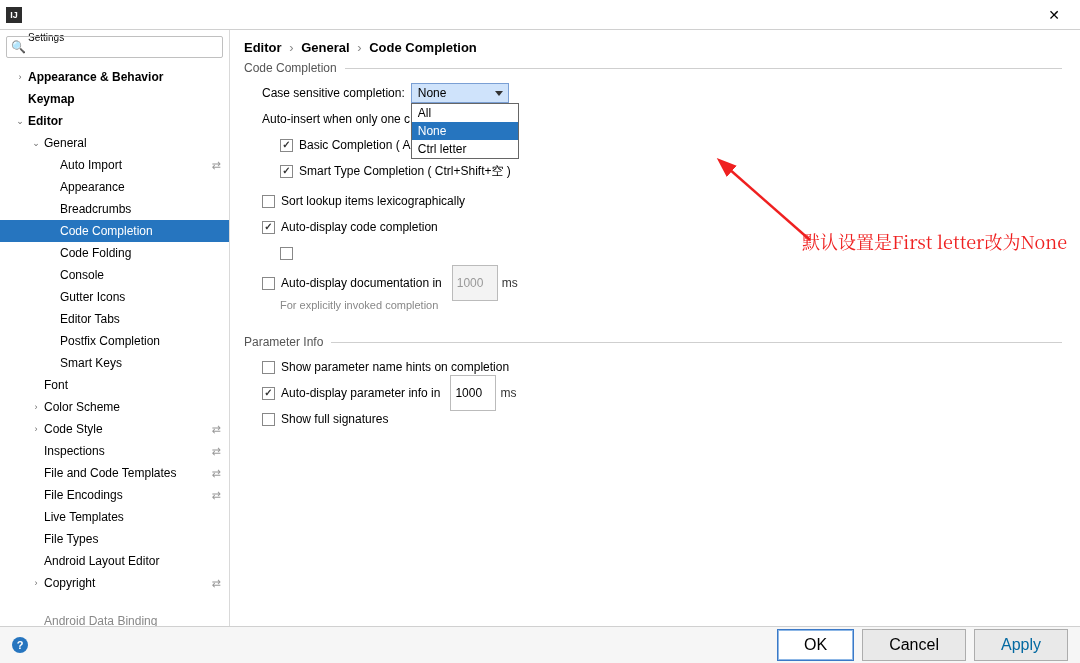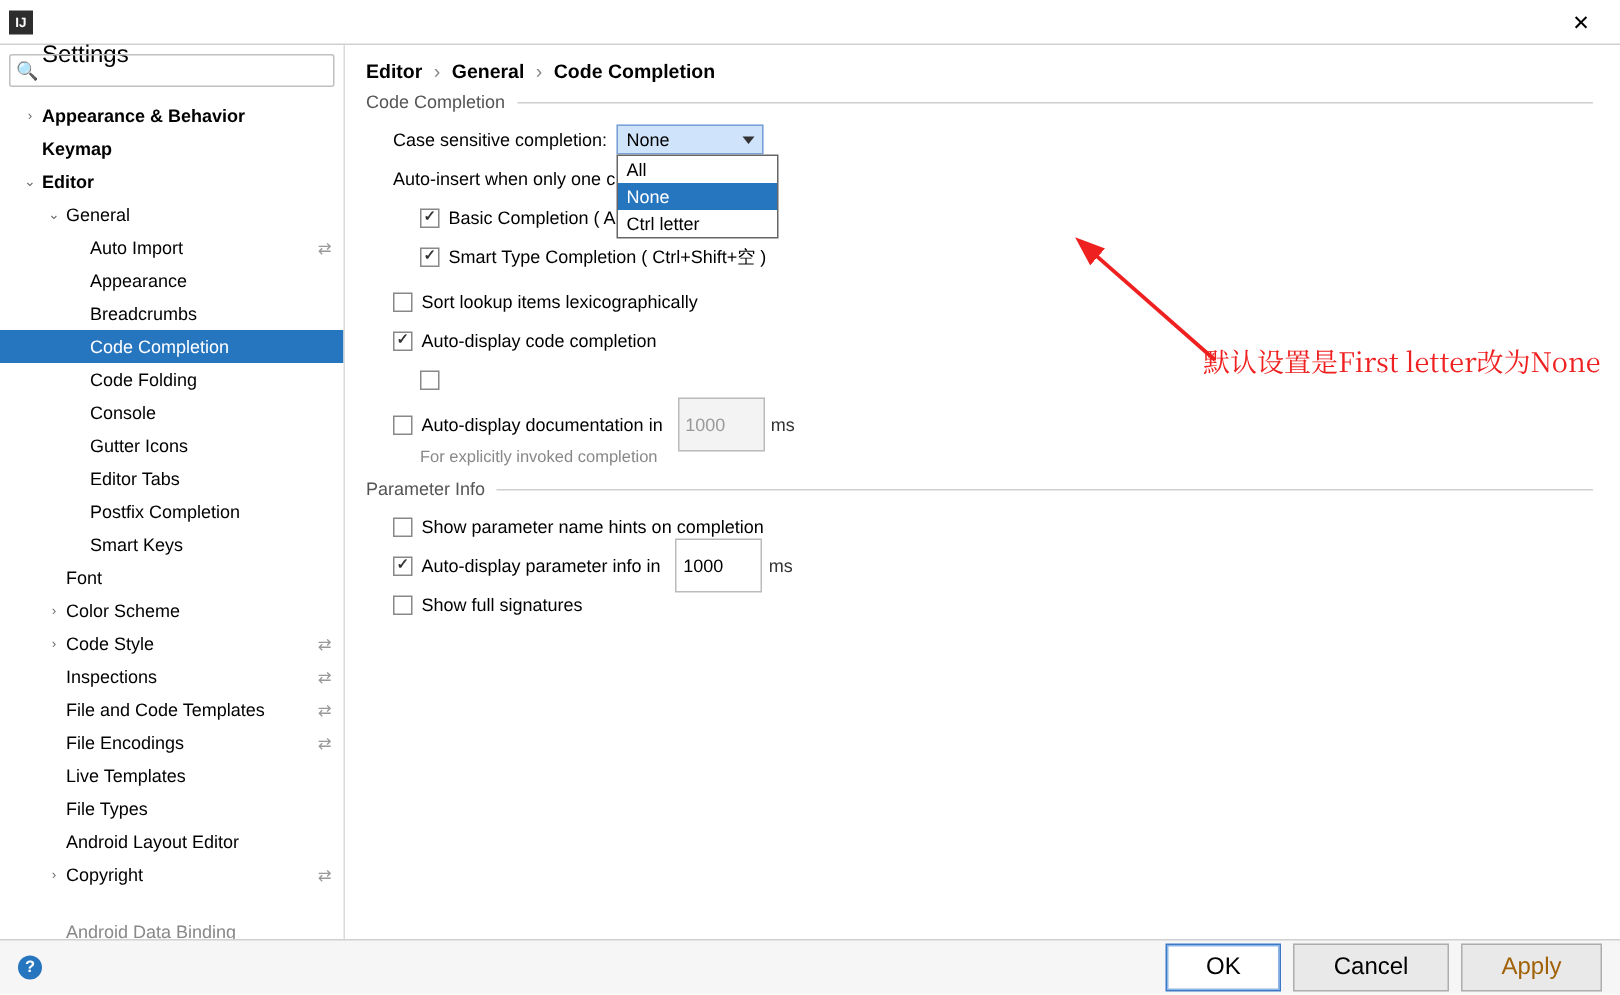--- a/index.html
+++ b/index.html
@@ -1,19 +1,19 @@
 <!DOCTYPE html>
 <html><head>
 <meta charset="utf-8">
 <style>
 * { box-sizing: border-box; margin: 0; padding: 0; }
 body { font-family: "Segoe UI", Arial, sans-serif; font-size: 12px; color: #000; background: #fff; width: 1080px; height: 663px; overflow: hidden; position: relative; }
 .titlebar { height: 30px; border-bottom: 1px solid #d0d0d0; display: flex; align-items: center; padding: 0 6px; }
 .titlebar .appicon { width: 16px; height: 16px; background: #2d2d2d; margin-right: 6px; display:flex; align-items:center; justify-content:center; color:#fff; font-size:9px; font-weight:bold;}
-.titlebar .title { flex: 1; font-size: 16px; margin-top: 45px; }
+.titlebar .title { flex: 1; font-size: 10px; margin-top: 45px; }
 .titlebar .close { width: 40px; text-align: center; font-size: 14px; cursor: pointer;}
 .main { display: flex; height: 600px; }
 .sidebar { width: 230px; border-right: 1px solid #d9d9d9; display: flex; flex-direction: column; }
 .search-row { padding: 6px 6px 4px 6px; }
 .search-box { width: 100%; height: 22px; border: 1px solid #c0c0c0; border-radius: 2px; display:flex; align-items:center; padding:0 4px;}
 .search-box .mag { color:#888; font-size:12px; margin-right:2px;}
 .search-box input { border:none; outline:none; width:100%; font-size:12px; background:transparent;}
 .tree { flex:1; overflow:hidden; padding-top:4px; }
 .tree-item { display:flex; align-items:center; height:22px; cursor:pointer; white-space:nowrap; }
 .tree-item.selected { background:#2675bf; color:#fff; }
@@ -29,38 +29,38 @@
 .content { flex:1; position:relative; padding: 10px 18px 0 14px;}
 .breadcrumb { font-weight:600; font-size:13px; }
 .breadcrumb .sep { color:#888; font-weight:normal; margin:0 4px;}
 .section-title { color:#555; font-size:12px; display:flex; align-items:center; margin:6px 0 8px 0;}
 .section-title::after { content:""; flex:1; height:1px; background:#cfcfcf; margin-left:8px;}
 .row { display:flex; align-items:center; margin:6px 0 6px 18px; height:20px;}
 .row.indent { margin-left:36px; }
 .row label { margin-right:6px;}
 .chk { width:13px; height:13px; border:1px solid #888; margin-right:6px; display:inline-flex; align-items:center; justify-content:center; font-size:10px; color:#333; background:#fff;}
 .chk.checked::after { content:"✓"; line-height:1; font-weight: bold; color:#333;}
-.num-input { width:58px; height:20px; border:1px solid #bbb; text-align:left; padding:17px 4px; font-size:12px; margin:0 4px;}
+.num-input { width:46px; height:20px; border:1px solid #bbb; text-align:left; padding:17px 4px; font-size:12px; margin:0 4px;}
 .num-input[disabled]{ background:#f3f3f3; color:#999;}
 .ms { color:#333;}
-.hint { color:#888; font-size:11px; margin:2px 0 8px 36px;}
+.hint { color:#888; font-size:11px; margin:2px 0 24px 36px;}
 .combo { position:relative; display:inline-block;}
 .combo-box { width:98px; height:20px; border:1px solid #7a9fd4; background:#cfe3fb; display:flex; align-items:center; padding:0 18px 0 6px; font-size:12px; position:relative;}
 .combo-box::after{ content:""; position:absolute; right:5px; top:7px; border-left:4px solid transparent; border-right:4px solid transparent; border-top:5px solid #333;}
 .combo-list { position:absolute; top:20px; left:0; width:108px; background:#fff; border:1px solid #666; z-index:10;}
 .combo-opt { padding:2px 6px; height:18px; display:flex; align-items:flex-start; font-size:12px; cursor:pointer;}
 .combo-opt.sel { background:#2675bf; color:#fff;}
 .annotation { position:absolute; color:#ef2020; font-size:18px; font-family: "SimSun","Noto Serif CJK SC",serif; left:572px; top:198px; white-space:nowrap;}
 .arrow-svg { position:absolute; left:480px; top:120px; pointer-events:none;}
 .footer { position:absolute; bottom:0; left:0; right:0; height:37px; border-top:1px solid #d0d0d0; display:flex; align-items:center; padding:0 12px; background:#f6f6f6;}
 .footer .help { width:16px; height:16px; border-radius:50%; background:#2675bf; color:#fff; font-size:11px; display:flex; align-items:center; justify-content:center; font-weight:bold;}
 .footer .spacer { flex:1; }
 .footer button { height:32px; min-width:68px; margin-left:8px; border:1px solid #adadad; background:#e9e9e9; font-size:16px; cursor:pointer; padding:0 26px;}
 .footer button.primary { border:1px solid #3b79c7; background:#fff; box-shadow: inset 0 0 0 1px #8db7e6;}
-.footer button:disabled { color:#a16207;}
+.footer button:disabled { color:#0369a1;}
 .cut-partial { color: #888; margin-top: 32px; }
 </style>
 </head>
 <body>
 
 <div class="titlebar">
   <div class="appicon">IJ</div>
   <div class="title">Settings</div>
   <div class="close">✕</div>
 </div>

